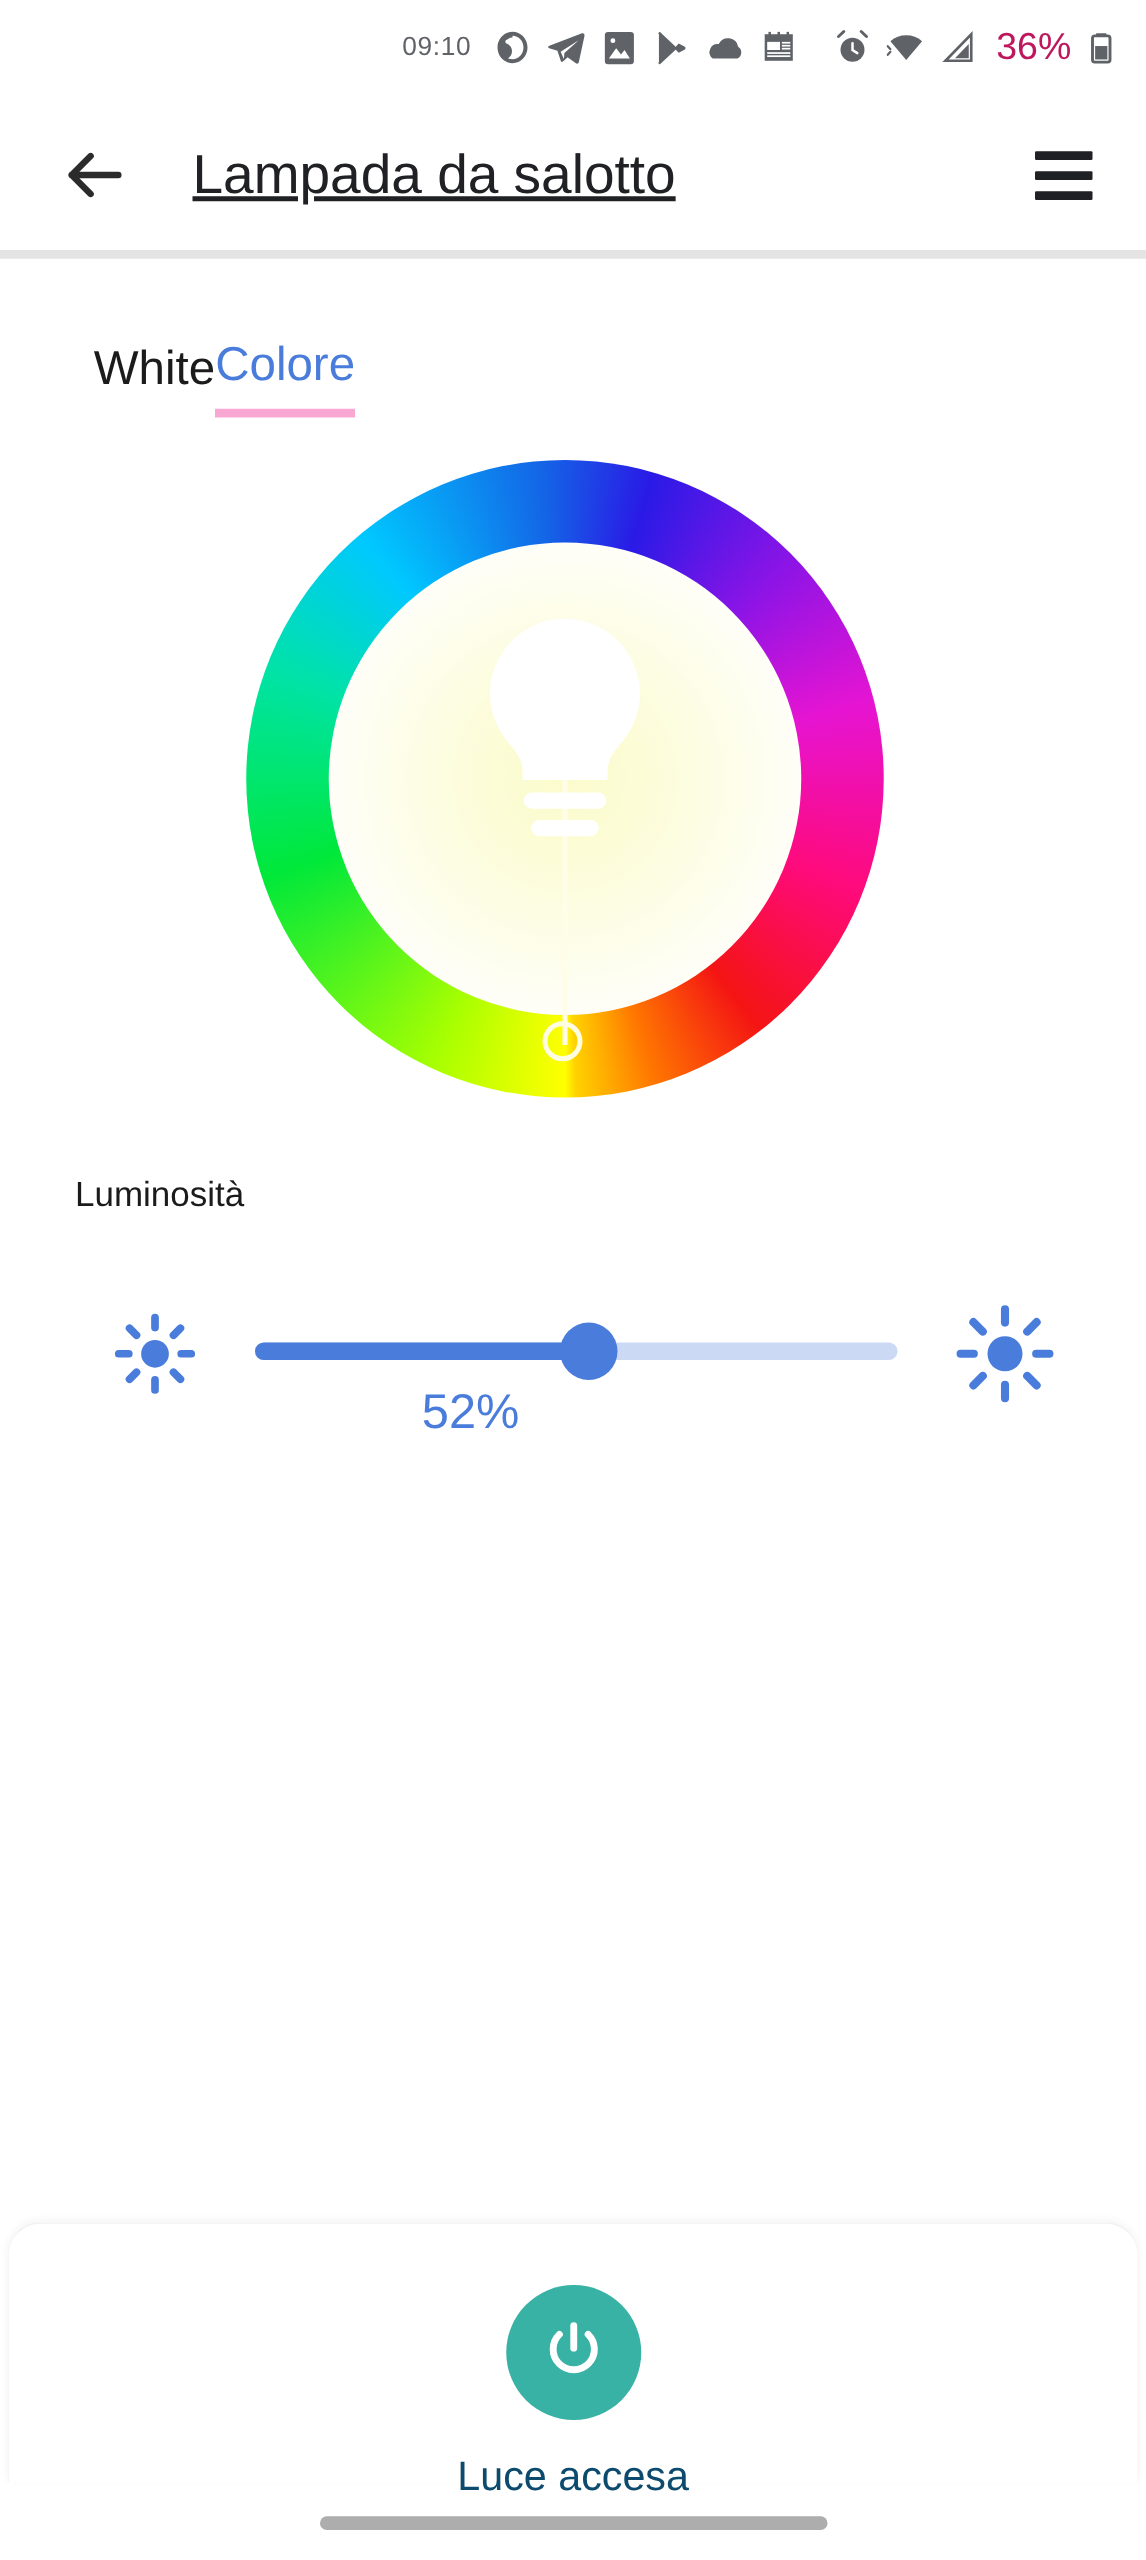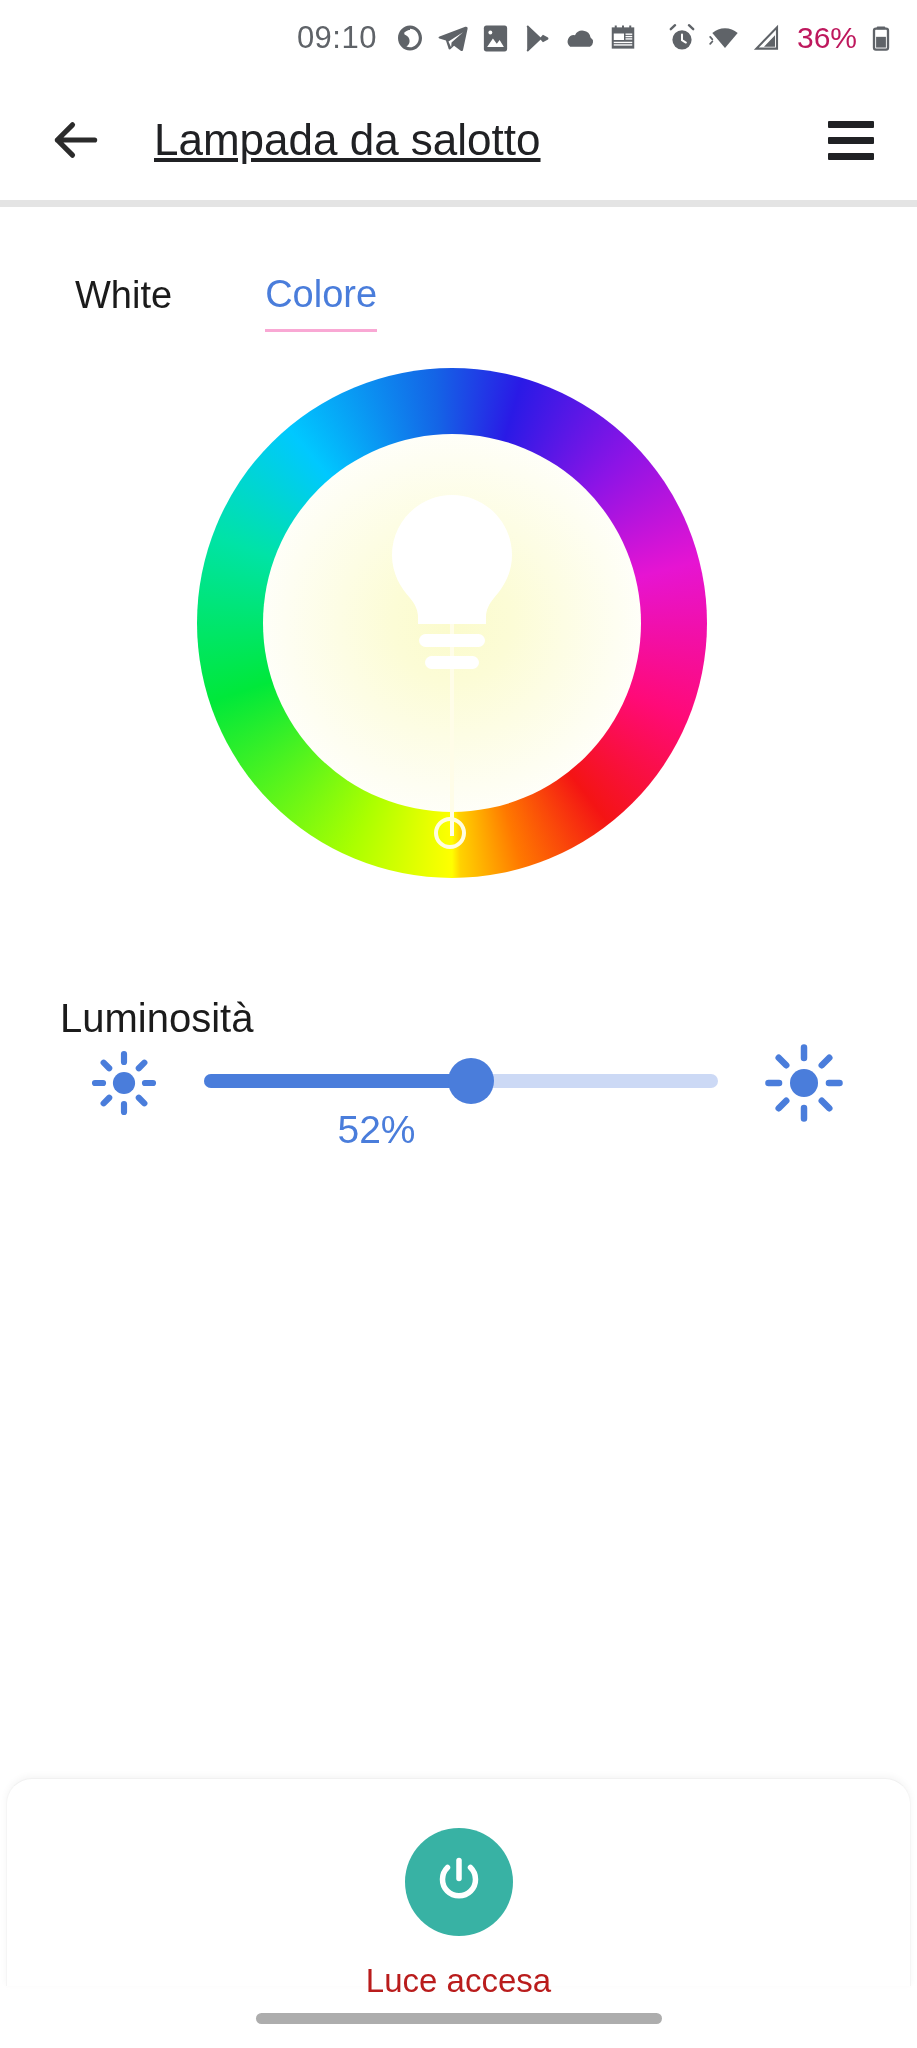--- a/index.html
+++ b/index.html
@@ -17,21 +17,21 @@
 
   
   #statusbar {
     position: absolute; left: 0; top: 0;
     width: 917px; height: 76px;
     display: flex; align-items: center; justify-content: flex-end;
     padding-right: 22px;
     color: #5f6368;
   }
   #statusbar .sb-time {
-    font-size: 31px; letter-spacing: .5px; color: #5f6368;
+    font-size: 21px; letter-spacing: .5px; color: #5f6368;
     margin-right: 17px; font-weight: 400;
   }
   #statusbar .sb-ico {
     display: inline-flex; align-items: center; justify-content: center;
     margin-right: 11px;
   }
   #statusbar .sb-batt-txt {
     font-size: 30px; color: #be185d; margin-right: 10px; margin-left: 4px;
   }
 
@@ -69,21 +69,21 @@
     position: absolute; left: 0; top: 262px;
     width: 917px; height: 76px;
     display: flex; align-items: center;
   }
   .tab {
     font-size: 38px; line-height: 50px; padding-bottom: 10px;
     white-space: nowrap;
   }
   .tab.inactive { color: #1b1b1b; margin-left: 75px; }
   .tab.active {
-    color: #4a7ddb; margin-left: 93px; border-bottom: 3px solid #f9a8d4;
+    color: #4a7ddb; border-bottom: 7px solid #f9a8d4;
   }
 
   
   #wheel-wrap {
     position: absolute; left: 197px; top: 368px;
     width: 510px; height: 510px;
   }
   #wheel-ring {
     position: absolute; inset: 0;
     border-radius: 50%;
@@ -122,22 +122,22 @@
     background: transparent;
   }
   #wheel-stem {
     position: absolute; left: 253px; top: 228px;
     width: 4px; height: 240px;
     background: #fffde8;
   }
 
   
   #brightness-label {
-    position: absolute; left: 60px; top: 996px;
-    font-size: 40px; color: #1b1b1b;
+    position: absolute; left: 60px; top: 940px;
+    font-size: 28px; color: #1b1b1b;
   }
   #sun-small { position: absolute; left: 87px; top: 1046px; width: 74px; height: 74px; }
   #sun-large { position: absolute; left: 763px; top: 1042px; width: 82px; height: 82px; }
 
   #slider-track {
     position: absolute; left: 204px; top: 1074px;
     width: 514px; height: 14px;
     border-radius: 7px; background: #ccd9f5;
   }
   #slider-fill {
@@ -165,21 +165,21 @@
     box-shadow: 0 -2px 7px rgba(0,0,0,0.045);
   }
   #power-btn {
     position: absolute; left: 50%; top: 1828px; transform: translateX(-50%);
     width: 108px; height: 108px; border-radius: 50%;
     background: #38b2a4;
     display: flex; align-items: center; justify-content: center;
   }
   #power-label {
     position: absolute; left: 0; top: 1962px; width: 917px;
-    text-align: center; font-size: 33px; color: #b91c1c;
+    text-align: center; font-size: 33px; color: #0c4a6e;
   }
 
   
   #gesture-bar {
     position: absolute; left: 50%; top: 2013px; transform: translateX(-50%);
     width: 406px; height: 11px; border-radius: 6px; background: #adadad;
   }
 </style>
 </head>
 <body>

